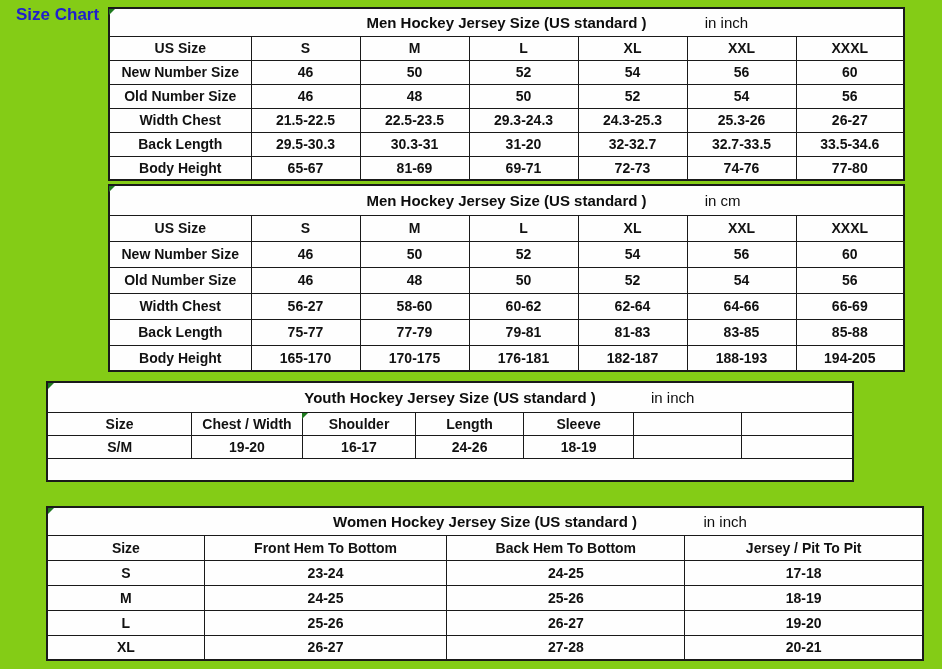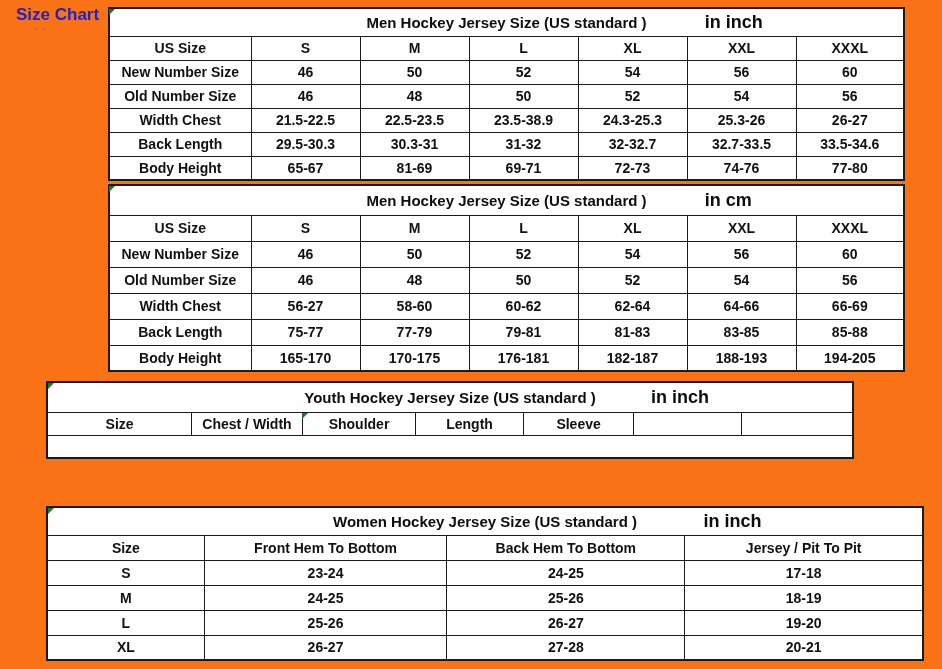--- a/index.html
+++ b/index.html
@@ -1,17 +1,17 @@
 <!DOCTYPE html>
 <html><head>
 <meta charset="utf-8">
 <style>
   html,body{margin:0;padding:0;background:#ffffff;}
   #page{
-    position:relative;width:942px;height:669px;background:#f97316;
+    position:relative;width:942px;height:669px;background:#84cc16;
     font-family:"Liberation Sans", sans-serif;font-weight:bold;color:#111;
     overflow:hidden;
   }
   .size-chart-label{
     position:absolute;left:16px;top:5px;font-size:17px;font-weight:bold;
     color:#2020cc;letter-spacing:0px;
   }
   .tbl{position:absolute;}
   table.grid{
     border-collapse:collapse;table-layout:fixed;width:100%;
@@ -21,21 +21,21 @@
     border:1.5px solid #1a1a1a;text-align:center;vertical-align:middle;
     font-size:14px;font-weight:bold;padding:0;overflow:hidden;white-space:nowrap;
     background:#fefefe;
   }
   td.hcell{background:#fdf900;position:relative;}
   td.hcell .title{
     display:block;text-align:center;font-size:15px;font-weight:bold;color:#0d0d0d;
   }
   td.hcell .unit{
     position:absolute;left:75%;top:50%;transform:translateY(-50%);
-    font-size:18px;font-weight:bold;color:#0d0d0d;
+    font-size:15px;font-weight:normal;color:#0d0d0d;
   }
   #t1 tr.hrow{height:28px}  #t1 tbody tr{height:24px}
   #t2 tr.hrow{height:30px}  #t2 tbody tr{height:26px}
   #t3 tr.hrow{height:30px}  #t3 tbody tr{height:23px}
   #t4 tr.hrow{height:28px}  #t4 tbody tr{height:25px}
   td.spacer{background:#fefefe;}
   .corner{
     position:absolute;width:0;height:0;z-index:5;
     border-top:6px solid #1e7a1e;border-right:6px solid transparent;
   }
@@ -91,30 +91,30 @@
             <td>48</td>
             <td>50</td>
             <td>52</td>
             <td>54</td>
             <td>56</td>
           </tr>
           <tr>
             <td>Width Chest</td>
             <td>21.5-22.5</td>
             <td>22.5-23.5</td>
-            <td>23.5-38.9</td>
+            <td>29.3-24.3</td>
             <td>24.3-25.3</td>
             <td>25.3-26</td>
             <td>26-27</td>
           </tr>
           <tr>
             <td>Back Length</td>
             <td>29.5-30.3</td>
             <td>30.3-31</td>
-            <td>31-32</td>
+            <td>31-20</td>
             <td>32-32.7</td>
             <td>32.7-33.5</td>
             <td>33.5-34.6</td>
           </tr>
           <tr>
             <td>Body Height</td>
             <td>65-67</td>
             <td>81-69</td>
             <td>69-71</td>
             <td>72-73</td>
@@ -226,20 +226,29 @@
           <tr>
             <td>Size</td>
             <td>Chest / Width</td>
             <td>Shoulder</td>
             <td>Length</td>
             <td>Sleeve</td>
             <td></td>
             <td></td>
           </tr>
           <tr>
+            <td>S/M</td>
+            <td>19-20</td>
+            <td>16-17</td>
+            <td>24-26</td>
+            <td>18-19</td>
+            <td></td>
+            <td></td>
+          </tr>
+          <tr>
             <td colspan="7" class="spacer"></td>
           </tr>
         </tbody>
     </table>
   </div>
 
   <div class="tbl" id="t4" style="left:46px;top:506px;width:878px;">
     <table class="grid">
       <colgroup>
         <col style="width:144px">

